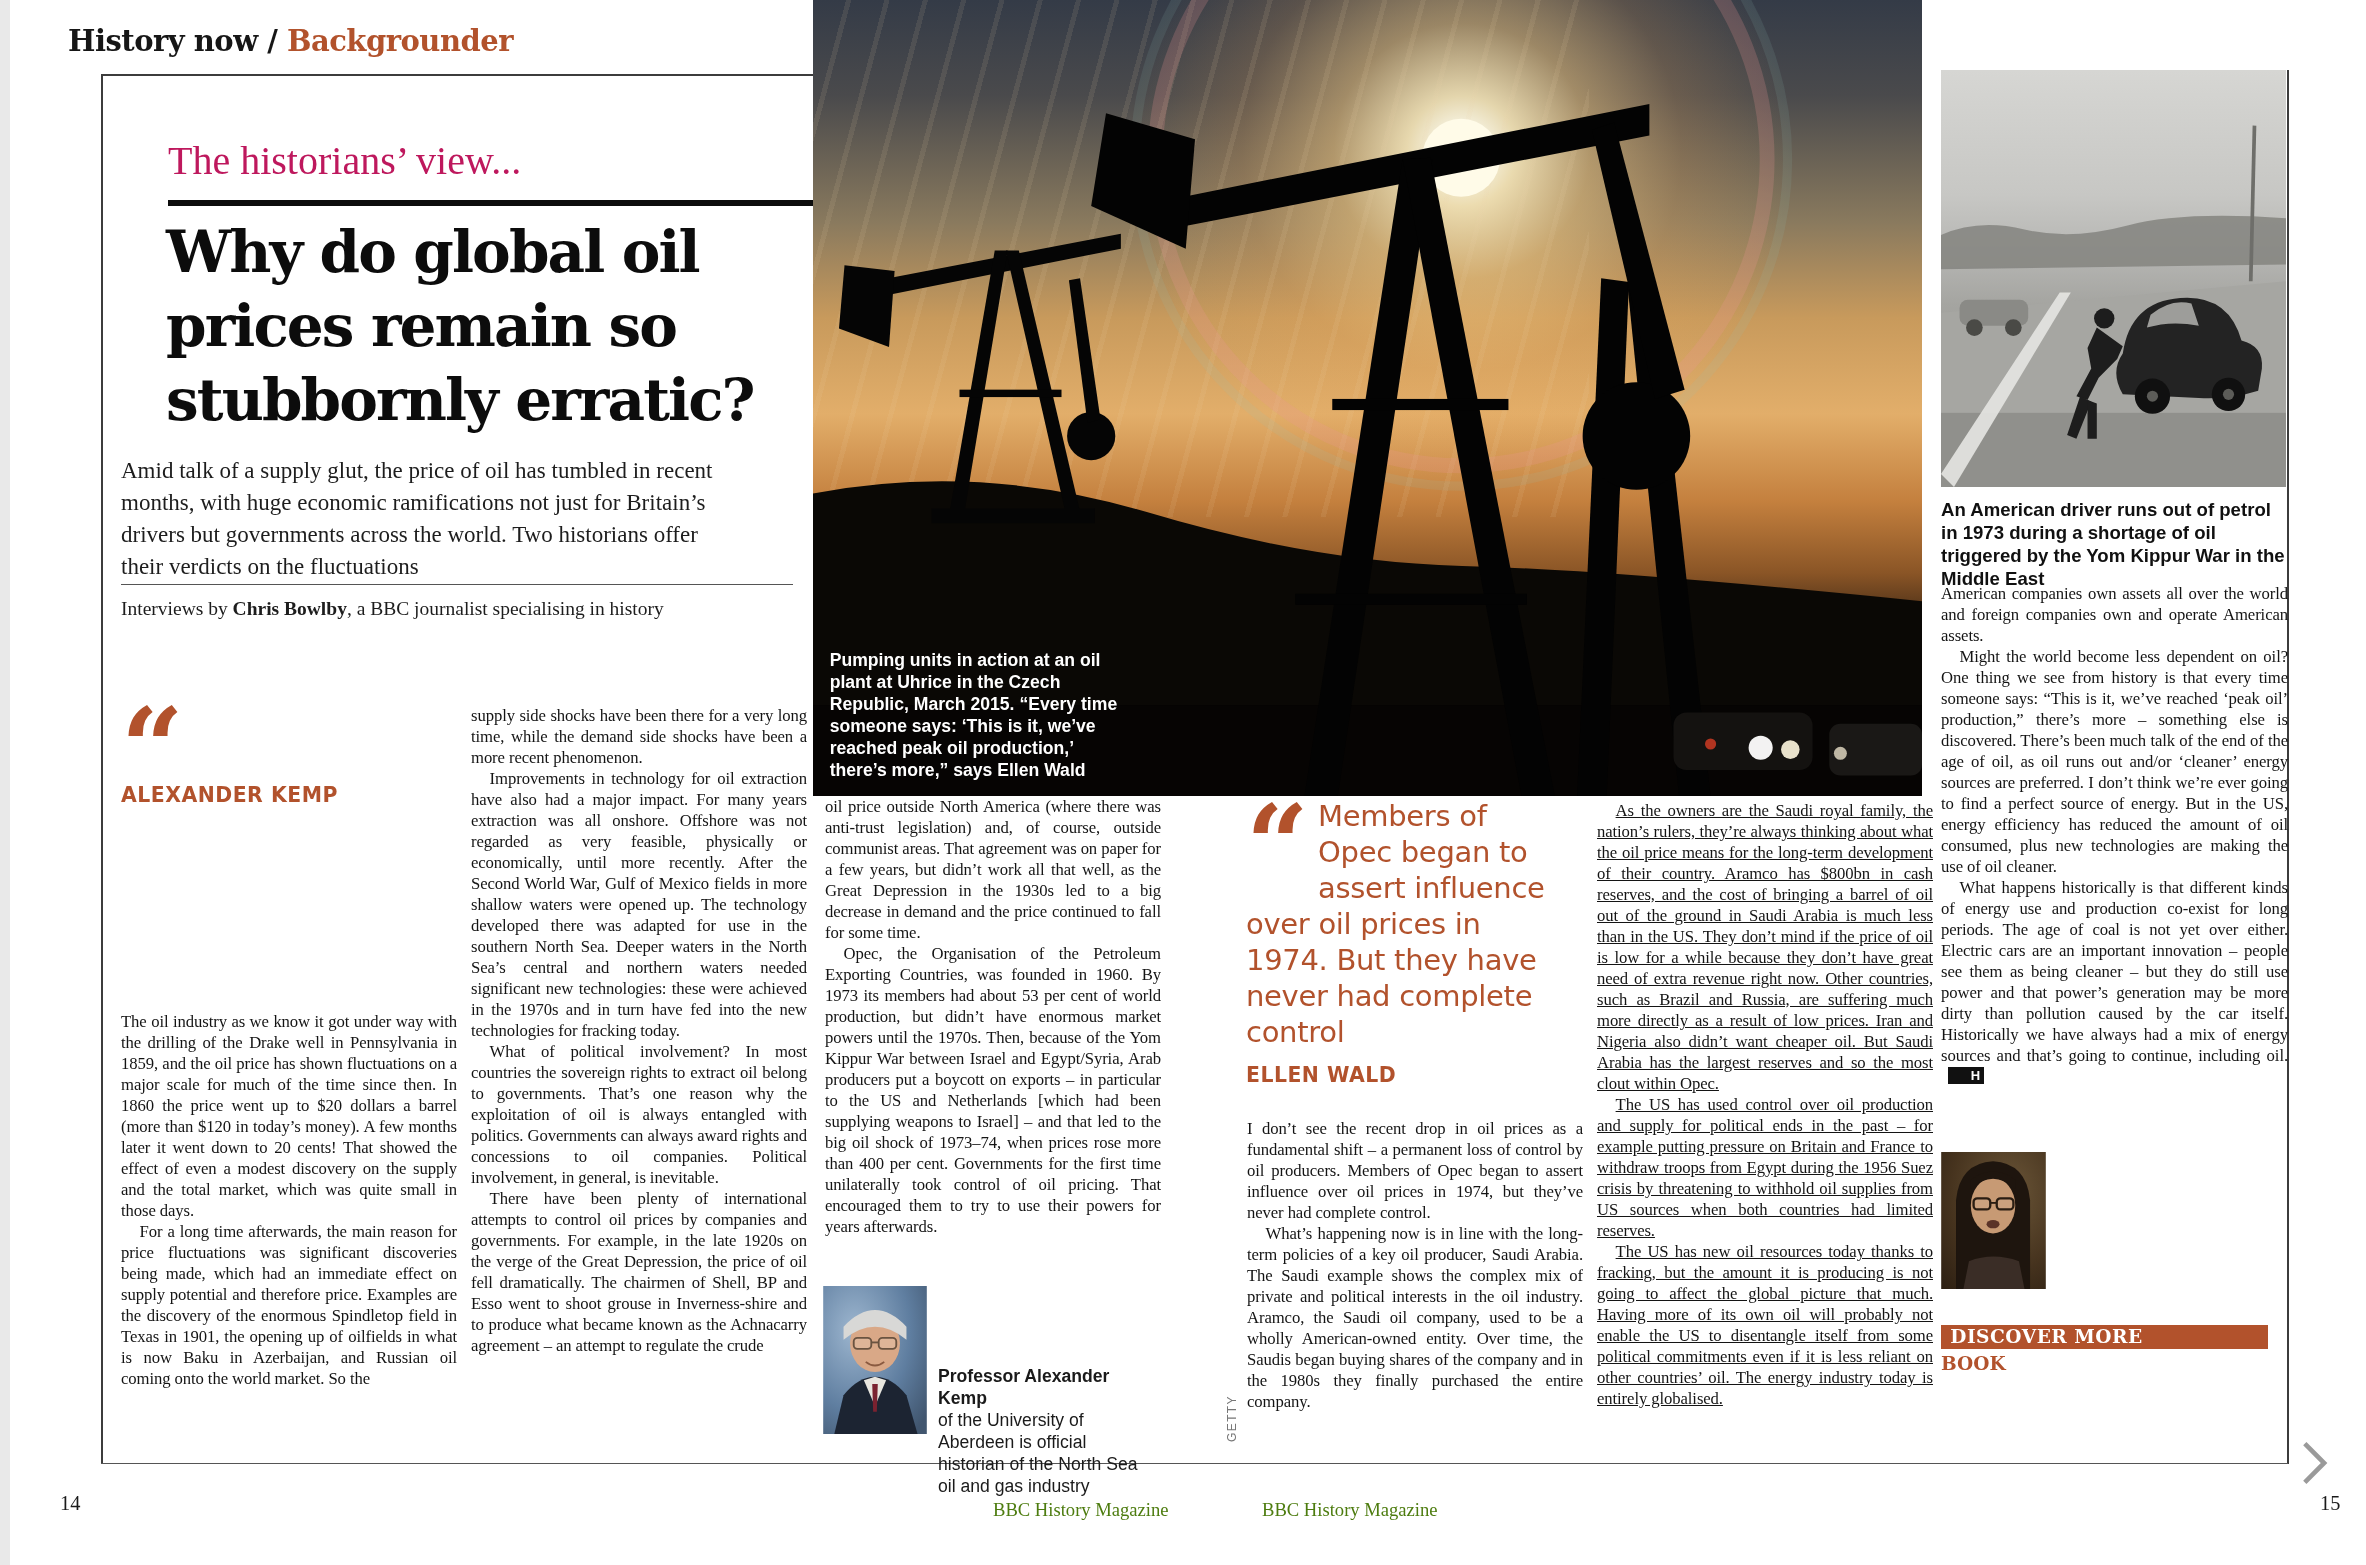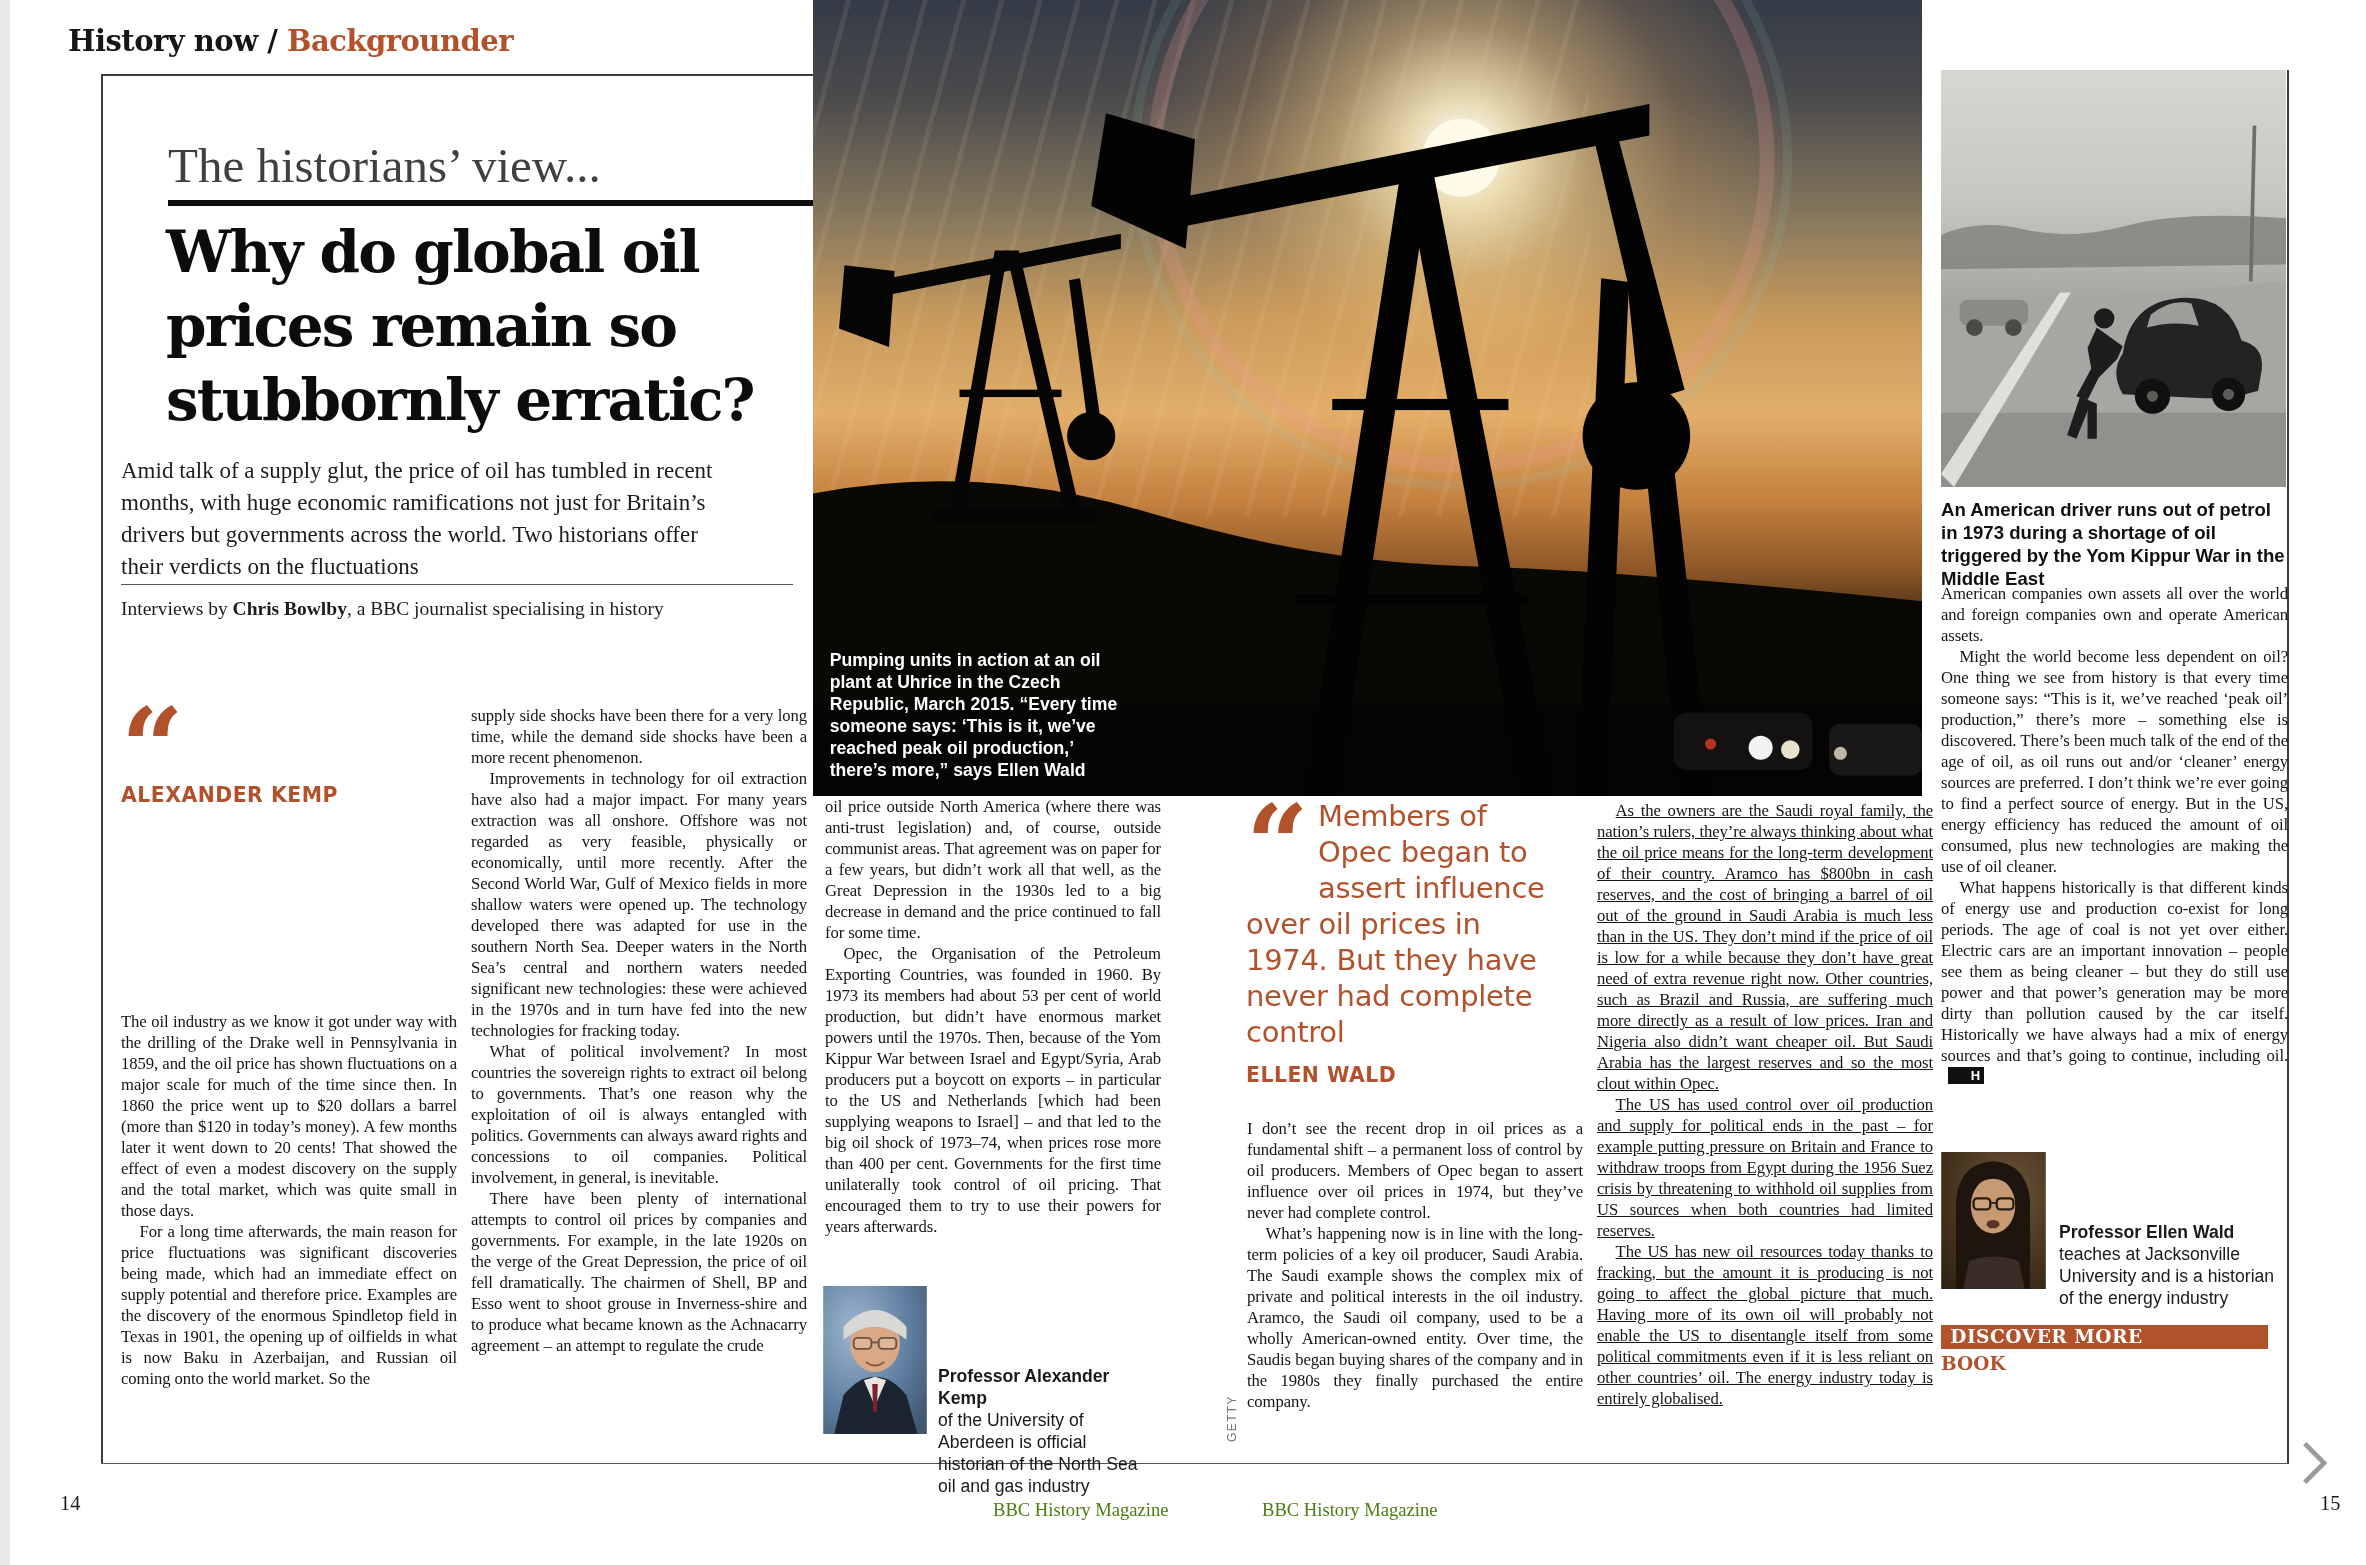--- a/index.html
+++ b/index.html
@@ -11,21 +11,21 @@
   .section-head{font-family:"DejaVu Serif",serif;font-weight:bold;font-size:29px;letter-spacing:-0.5px;}
   .section-head .hl{color:#b2522c;}
 
   
   .vrule{width:1.9px;background:#3c3c3c;}
   .hrule{height:1.9px;background:#3c3c3c;}
   .thickrule{height:5.6px;background:#0d0d0d;}
   .thinrule{height:0.9px;background:#555;}
 
   
-  .kicker{font-family:"Liberation Serif",serif;font-size:49px;color:#404040;letter-spacing:0;}
+  .kicker{font-family:"Liberation Serif",serif;font-size:40px;color:#be185d;letter-spacing:0;}
   .headline{font-family:"DejaVu Serif",serif;font-weight:bold;font-size:58px;line-height:74px;
             letter-spacing:-1.9px;color:#0c0c0c;}
   .standfirst{font-size:23px;line-height:32px;color:#1d1d1d;}
   .byline{font-size:19.5px;color:#1d1d1d;}
   .byline b{font-weight:bold;}
 
   
   .body{font-size:16.7px;line-height:21px;letter-spacing:-0.1px;color:#141414;overflow:hidden;}
   .body p{margin:0;text-align:justify;}
   .body p + p{text-indent:18.6px;}
@@ -273,24 +273,20 @@
       <path d="M16,148 L16,52 Q20,12 56,10 Q92,12 96,52 L96,148 Z" fill="#1e150e"></path>
       <ellipse cx="56" cy="58" rx="24" ry="30" fill="#c79a74"></ellipse>
       <path d="M32,40 Q56,18 80,40 L80,30 Q56,12 32,30 Z" fill="#1e150e"></path>
       <rect x="35" y="50" width="18" height="12" rx="4" fill="rgba(255,255,255,0.08)" stroke="#2a1d12" stroke-width="2.5"></rect>
       <rect x="60" y="50" width="18" height="12" rx="4" fill="rgba(255,255,255,0.08)" stroke="#2a1d12" stroke-width="2.5"></rect>
       <line x1="53" y1="55" x2="60" y2="55" stroke="#2a1d12" stroke-width="2"></line>
       <ellipse cx="56" cy="78" rx="7" ry="4.5" fill="#5a3328"></ellipse>
       <path d="M24,148 L30,118 Q56,108 84,118 L90,148 Z" fill="#3a2d26"></path>
     </svg>
   </div>
-  <div class="abs person-cap" style="left:2049px;top:1221px;width:230px;">
-    <span class="nm">Professor Ellen Wald</span>
-    <span>teaches at Jacksonville University and is a historian of the energy industry</span>
-  </div>
 
   <div class="abs dm-bar" style="left:1931px;top:1325px;width:318px;height:24px;">DISCOVER MORE</div>
   <div class="abs dm-cat" style="left:1931px;top:1353px;">BOOK</div>
 
   <svg class="abs chevron" style="left:2289px;top:1440px;" width="30" height="46" viewBox="0 0 32 50">
     <polyline points="6,4 27,25 6,46" fill="none" stroke="#9a9a9a" stroke-width="5"></polyline>
   </svg>
 
   <div class="abs folio" style="left:50px;top:1492px;">14</div>
   <div class="abs mag" style="left:983px;top:1499px;">BBC History Magazine</div>

